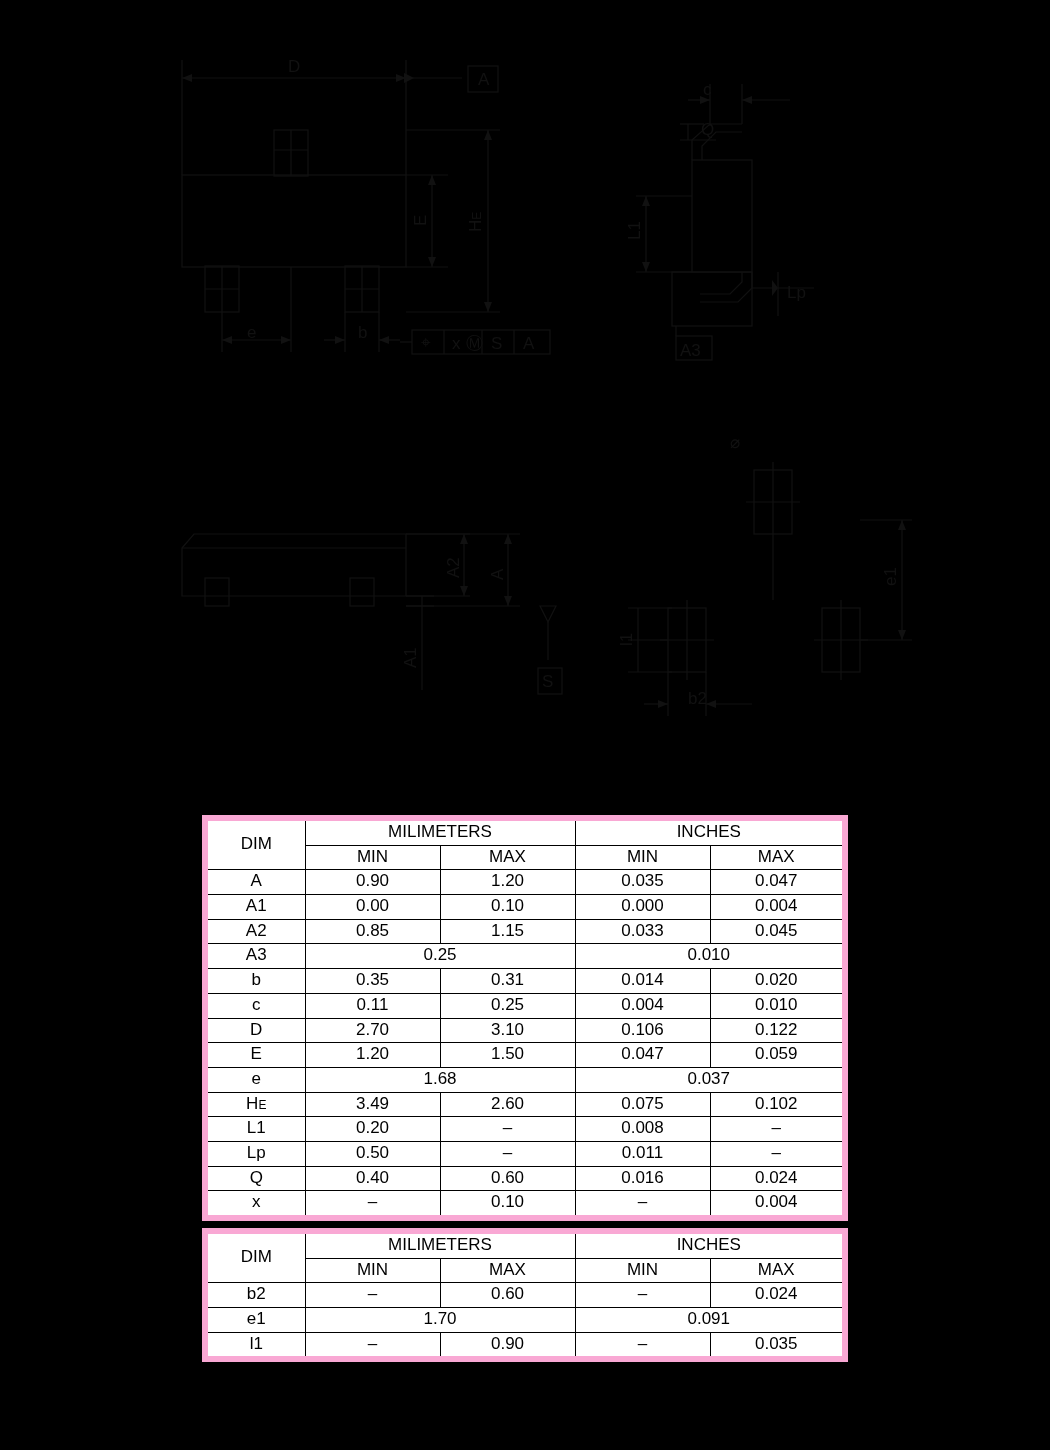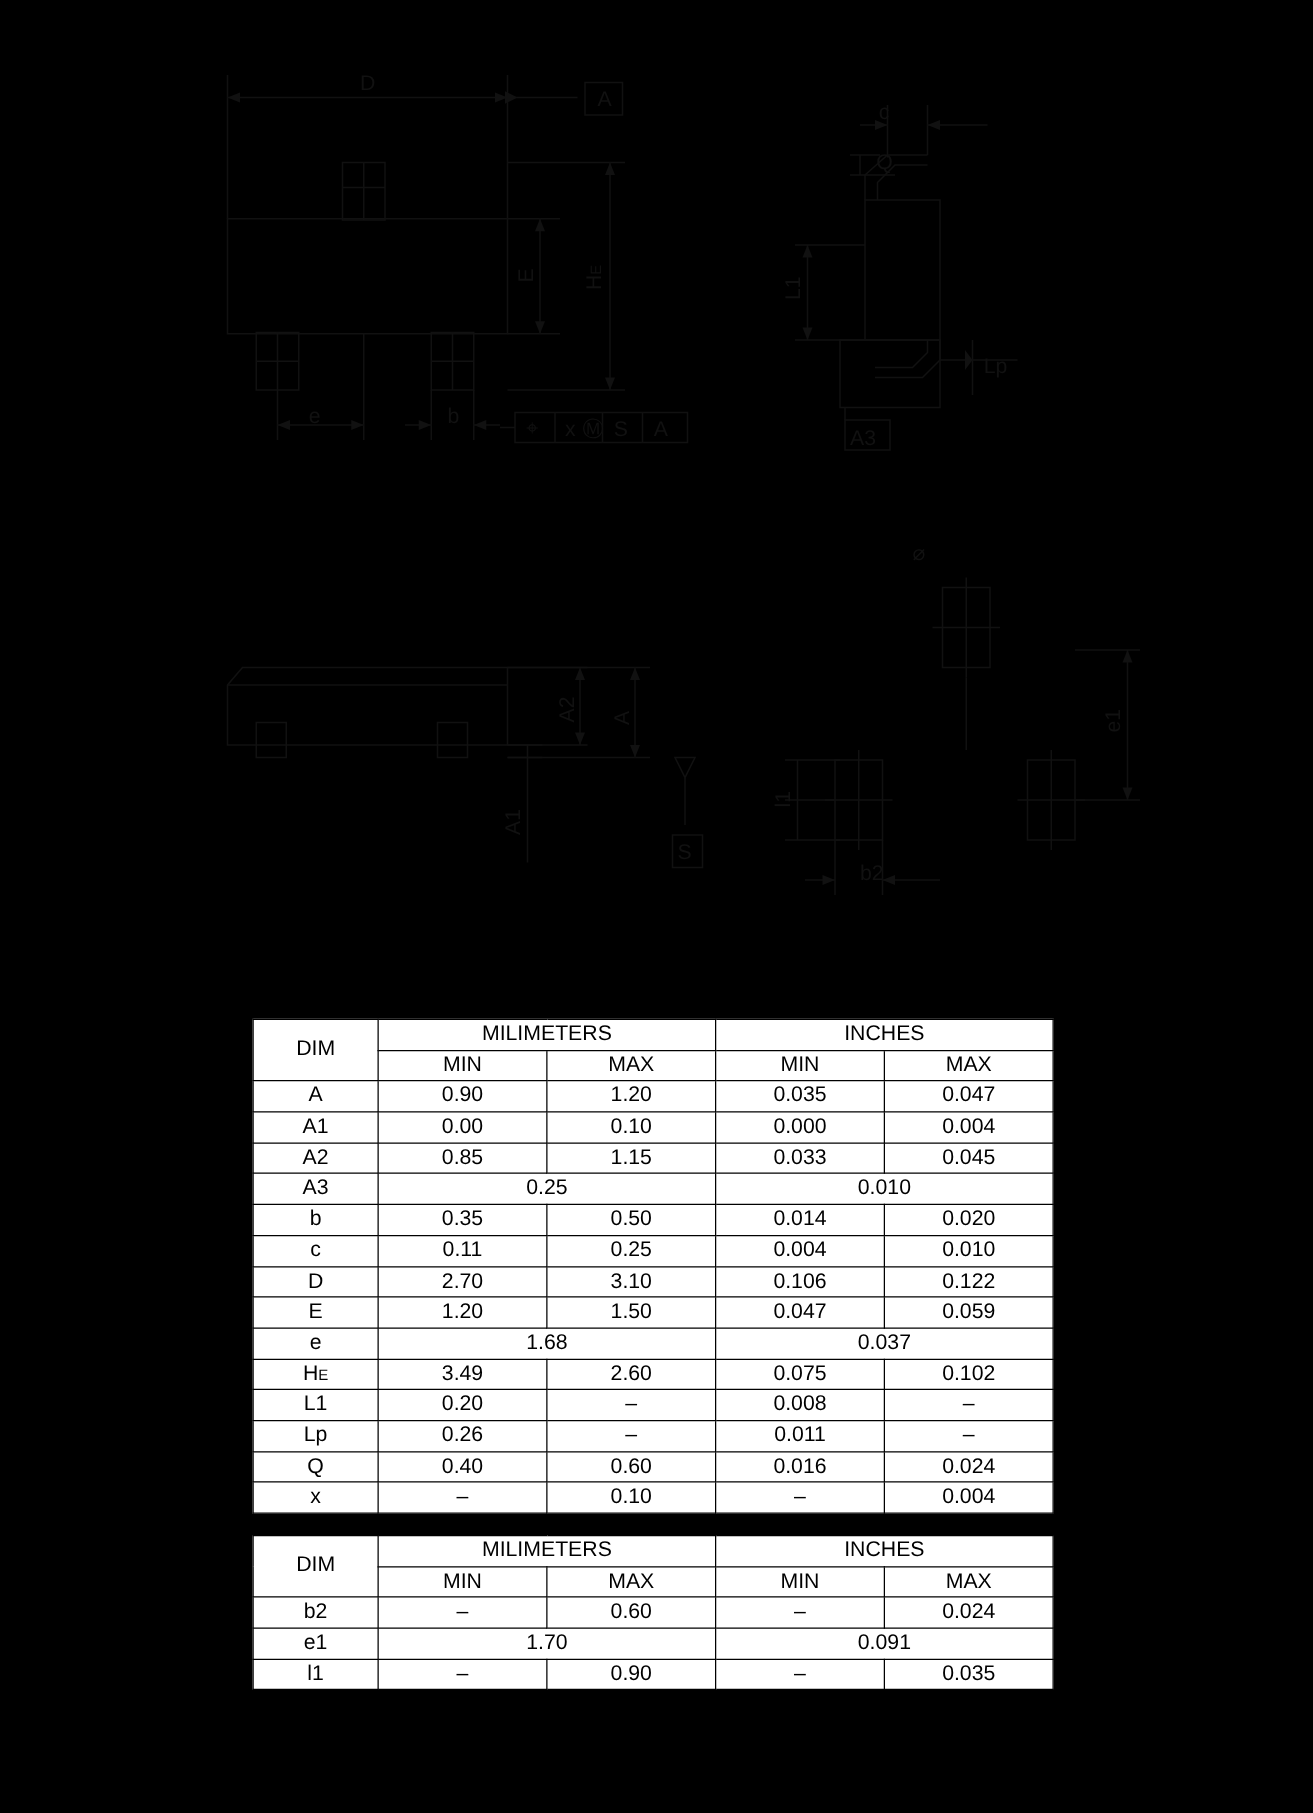--- a/index.html
+++ b/index.html
@@ -39,21 +39,21 @@
   table.dim {
     border-collapse: collapse;
     background: #ffffff;
     color: #000000;
     table-layout: fixed;
   }
   table.dim, table.dim th, table.dim td {
     border: 1px solid #000000;
   }
   table.dim {
-    border: 1px solid #f9a8d4;
+    border: 6px solid #f9a8d4;
   }
   table.dim th, table.dim td {
     text-align: center;
     font-size: 17px;
     font-weight: normal;
     padding: 2px 0 3px 0;
     line-height: 1.1;
     white-space: nowrap;
   }
   col.c-dim   { width: 100px; }
@@ -305,21 +305,21 @@
           <td>0.045</td>
         </tr>
         <tr>
           <td class="rowlabel">A3</td>
           <td colspan="2">0.25</td>
           <td colspan="2">0.010</td>
         </tr>
         <tr>
           <td class="rowlabel">b</td>
           <td>0.35</td>
-          <td>0.50</td>
+          <td>0.31</td>
           <td>0.014</td>
           <td>0.020</td>
         </tr>
         <tr>
           <td class="rowlabel">c</td>
           <td>0.11</td>
           <td>0.25</td>
           <td>0.004</td>
           <td>0.010</td>
         </tr>
@@ -351,21 +351,21 @@
         </tr>
         <tr>
           <td class="rowlabel">L1</td>
           <td>0.20</td>
           <td>–</td>
           <td>0.008</td>
           <td>–</td>
         </tr>
         <tr>
           <td class="rowlabel">Lp</td>
-          <td>0.26</td>
+          <td>0.50</td>
           <td>–</td>
           <td>0.011</td>
           <td>–</td>
         </tr>
         <tr>
           <td class="rowlabel">Q</td>
           <td>0.40</td>
           <td>0.60</td>
           <td>0.016</td>
           <td>0.024</td>

